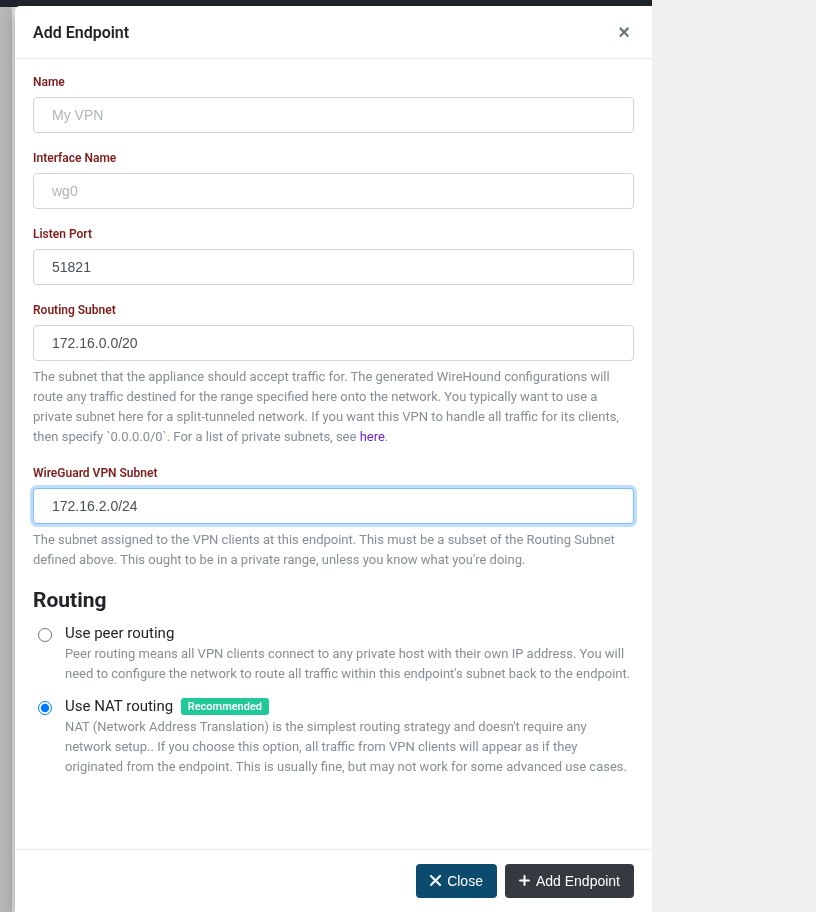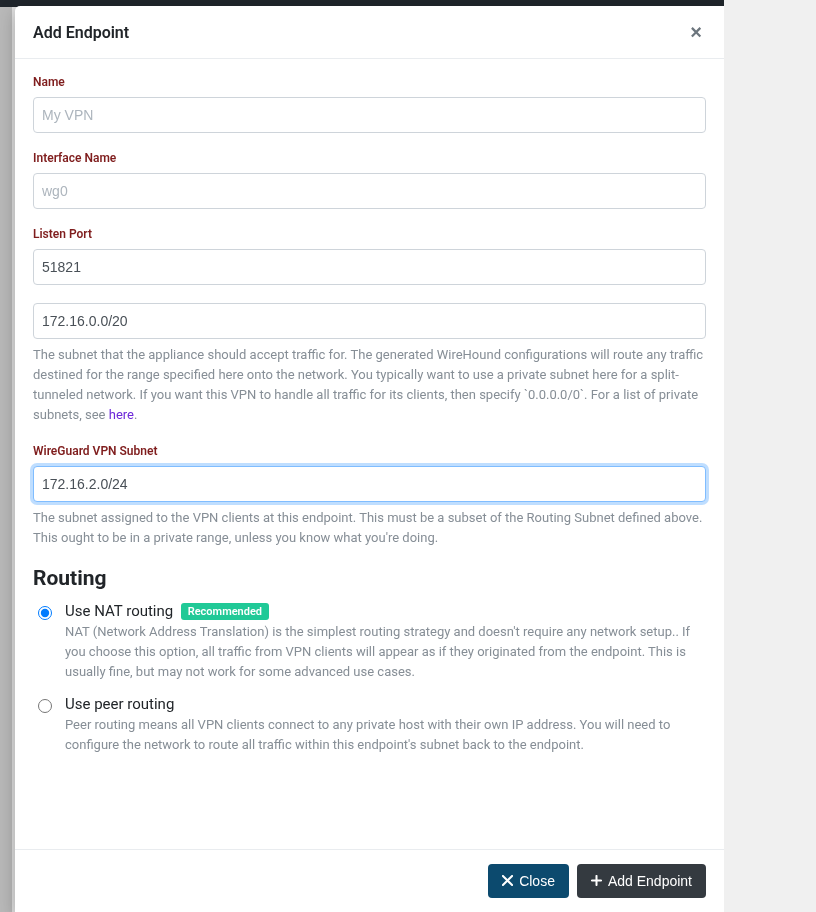--- a/index.html
+++ b/index.html
@@ -5,21 +5,21 @@
   * { box-sizing: border-box; }
   html, body {
     margin: 0; padding: 0;
     font-family: -apple-system, BlinkMacSystemFont, "Segoe UI", Roboto, "Helvetica Neue", Arial, sans-serif;
     font-size: 14px;
     color: #212529;
     background: #f0f0f0;
   }
   .page-bg {
     position: relative;
-    width: 724px;
+    width: 652px;
     height: 912px;
     overflow: hidden;
     background: #e0e0e0;
   }
   .dark-bar {
     position: absolute;
     top: 0; left: 0; width: 100%; height: 7px;
     background: #1f252b;
   }
   .gray-sidebar {
@@ -75,21 +75,21 @@
   .form-group { margin-bottom: 18px; }
   .form-label {
     display: block;
     font-weight: 600;
     margin-bottom: 8px;
     color: #7f1d1d;
     font-size: 12px;
   }
   .form-input {
     width: 100%;
-    padding: 9px 8px;
+    padding: 9px 18px;
     font-size: 14px;
     border: 1px solid #ced4da;
     border-radius: 4px;
     color: #495057;
     background: #fff;
     outline: none;
   }
   .form-input::placeholder { color: #adb5bd; }
   .form-input.focused {
     border-color: #80bdff;
@@ -190,48 +190,49 @@
         <label class="form-label">Interface Name</label>
         <input class="form-input" type="text" placeholder="wg0" style="">
       </div>
 
       <div class="form-group">
         <label class="form-label">Listen Port</label>
         <input class="form-input" type="text" value="51821" style="">
       </div>
 
       <div class="form-group">
+        <label class="form-label">Routing Subnet</label>
         <input class="form-input" type="text" value="172.16.0.0/20" style="">
         <div class="help-text">
           <span>The subnet that the appliance should accept traffic for. The generated WireHound configurations will route any traffic destined for the range specified here onto the network. You typically want to use a private subnet here for a split-tunneled network. If you want this VPN to handle all traffic for its clients, then specify `0.0.0.0/0`. For a list of private subnets, see </span><a href="#">here</a><span>.</span>
         </div>
       </div>
 
       <div class="form-group">
         <label class="form-label">WireGuard VPN Subnet</label>
         <input class="form-input focused" type="text" value="172.16.2.0/24" style="">
         <div class="help-text">The subnet assigned to the VPN clients at this endpoint. This must be a subset of the Routing Subnet defined above. This ought to be in a private range, unless you know what you're doing.</div>
       </div>
 
       <div class="section-heading">Routing</div>
+
+      <div class="radio-row">
+        <input type="radio" name="routing" class="radio-input" style="">
+        <div class="radio-block">
+          <span class="radio-label">Use peer routing</span>
+          <div class="radio-help">Peer routing means all VPN clients connect to any private host with their own IP address. You will need to configure the network to route all traffic within this endpoint's subnet back to the endpoint.</div>
+        </div>
+      </div>
 
       <div class="radio-row">
         <input type="radio" name="routing" class="radio-input" checked="" style="">
         <div class="radio-block">
           <span class="radio-label">Use NAT routing</span>
           <span class="badge">Recommended</span>
           <div class="radio-help">NAT (Network Address Translation) is the simplest routing strategy and doesn't require any network setup.. If you choose this option, all traffic from VPN clients will appear as if they originated from the endpoint. This is usually fine, but may not work for some advanced use cases.</div>
-        </div>
-      </div>
-
-      <div class="radio-row">
-        <input type="radio" name="routing" class="radio-input" style="">
-        <div class="radio-block">
-          <span class="radio-label">Use peer routing</span>
-          <div class="radio-help">Peer routing means all VPN clients connect to any private host with their own IP address. You will need to configure the network to route all traffic within this endpoint's subnet back to the endpoint.</div>
         </div>
       </div>
 
     </div>
 
     <div class="modal-footer">
       <button class="btn btn-secondary">
         <span class="icon">
           <svg width="11" height="11" viewBox="0 0 12 12" fill="currentColor">
               <path d="M1 1 L11 11 M11 1 L1 11" stroke="currentColor" stroke-width="2.2" stroke-linecap="round"></path>

